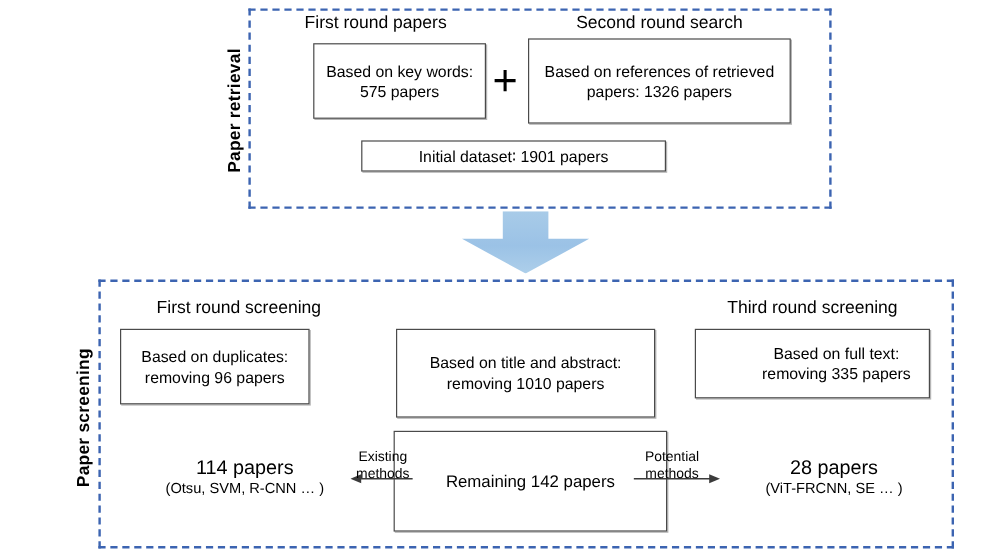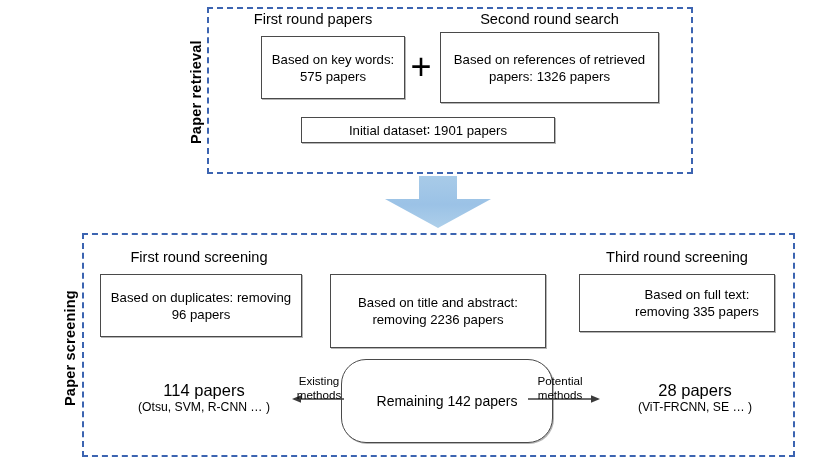--- a/index.html
+++ b/index.html
@@ -117,29 +117,29 @@
   
   #blue-arrow {
     position: absolute;
     left: 383px;
     top: 176px;
     width: 110px;
     height: 52px;
   }
 
   
-  #box-screen-1 { left: 100px; top: 274px; width: 202px; height: 63px; }
+  #box-screen-1 { left: 100px; top: 274px; width: 158px; height: 63px; }
   #box-screen-2 { left: 330px; top: 274px; width: 216px; height: 74px; }
   #box-screen-3 { left: 579px; top: 274px; width: 196px; height: 58px; padding-left: 47px; }
 
   #cap-screen-1 { left: 100px; top: 248px; width: 198px; }
   #cap-screen-2 { left: 330px; top: 248px; width: 216px; }
   #cap-screen-3 { left: 579px; top: 248px; width: 196px; }
 
-  #box-remaining { left: 341px; top: 359px; width: 212px; height: 84px; font-size: 14px; border-radius: 25px; }
+  #box-remaining { left: 328px; top: 359px; width: 228px; height: 84px; font-size: 14px; }
 
   
   .result-cluster {
     position: absolute;
     text-align: center;
     color: #000;
   }
   .result-main {
     font-size: 16.5px;
     line-height: 20px;
@@ -206,21 +206,21 @@
 
   <div id="screening-group" class="dashed-group"></div>
 
   <div id="screening-vlabel" class="vlabel">Paper screening</div>
 
   <div id="cap-screen-1" class="caption">First round screening</div>
 
   <div id="box-screen-1" class="box">Based on duplicates: removing 96 papers</div>
 
 
-  <div id="box-screen-2" class="box">Based on title and abstract: removing 2236 papers</div>
+  <div id="box-screen-2" class="box">Based on title and abstract: removing 1010 papers</div>
 
   <div id="cap-screen-3" class="caption">Third round screening</div>
 
   <div id="box-screen-3" class="box">Based on full text: removing 335 papers</div>
 
   <div id="box-remaining" class="box">Remaining 142 papers</div>
 
   <svg id="arrow-left" class="flow-arrow" viewBox="0 0 52 14">
     <line x1="52" y1="7" x2="8" y2="7" stroke="#3b3b3b" stroke-width="1.3"></line>
     <polygon points="0,7 9,3.2 9,10.8" fill="#3b3b3b"></polygon>

